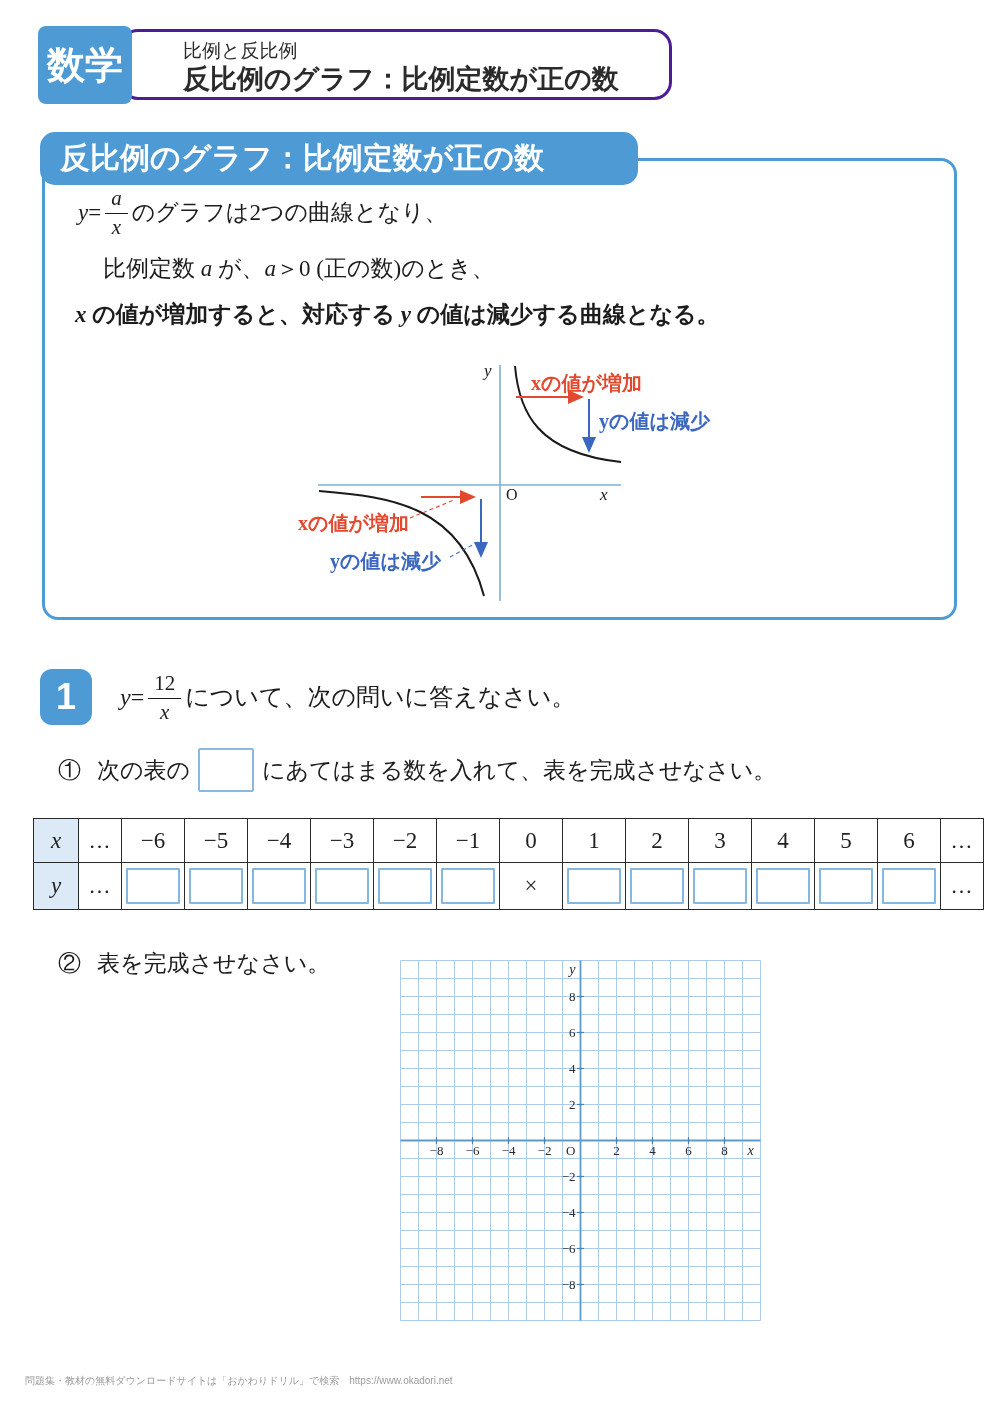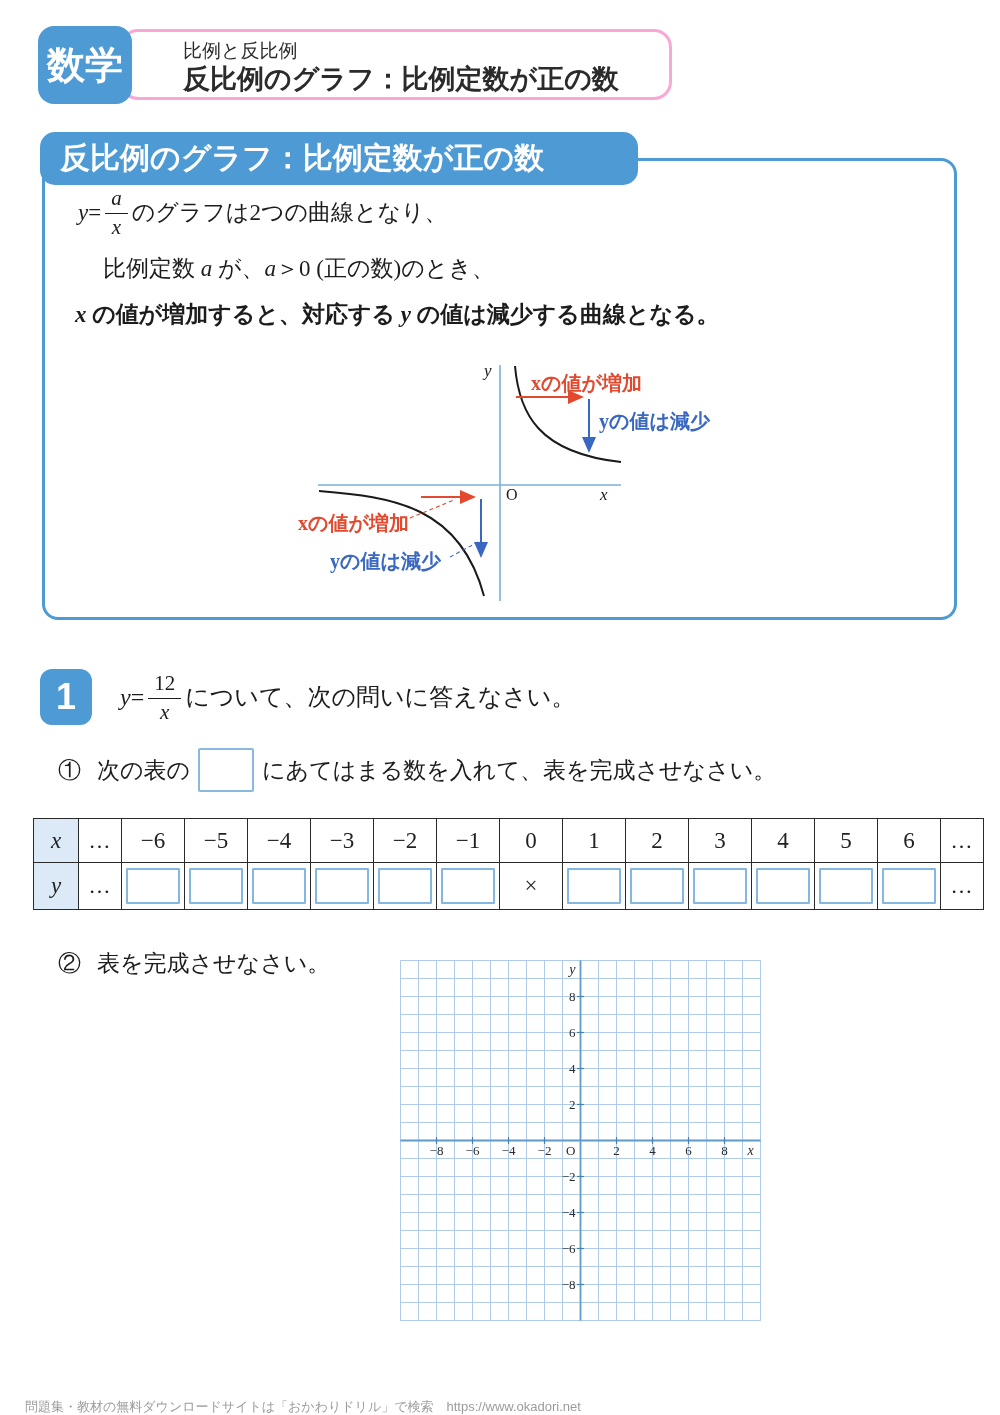--- a/index.html
+++ b/index.html
@@ -3,24 +3,24 @@
 <meta charset="utf-8">
 <style>
   html,body{margin:0;padding:0;background:#fff;}
   .sheet{position:relative;width:1000px;height:1415px;background:#fff;overflow:hidden;
          font-family:"Liberation Serif","DejaVu Serif",serif;color:#222;}
   .sans{font-family:"Liberation Sans","DejaVu Sans",sans-serif;}
   .v{font-style:italic;font-family:"Liberation Serif","DejaVu Serif",serif;}
 
   
   .subject-badge{position:absolute;left:38px;top:26px;width:94px;height:78px;
-    background:#4d9ad5;border-radius:16px;color:#fff;display:flex;align-items:center;
+    background:#4d9ad5;border-radius:8px;color:#fff;display:flex;align-items:center;
     justify-content:center;font-size:38px;font-weight:700;z-index:2;}
   .title-box{position:absolute;left:120px;top:29px;width:552px;height:71px;box-sizing:border-box;
-    border:3px solid #f9a8d4;border-radius:18px;padding:7px 0 0 60px;color:#2b2b2b;}
+    border:3px solid #4c1d95;border-radius:18px;padding:7px 0 0 60px;color:#2b2b2b;}
   .title-box .unit{font-size:19px;line-height:1.25;}
   .title-box .title{font-size:27px;font-weight:600;line-height:1.25;}
 
   
   .section-banner{position:absolute;left:40px;top:132px;width:598px;height:53px;box-sizing:border-box;
     background:#4d9ad5;border-radius:15px;color:#fff;display:flex;align-items:center;
     padding-left:20px;font-size:30px;font-weight:700;z-index:3;}
   .section-box{position:absolute;left:42px;top:158px;width:915px;height:462px;box-sizing:border-box;
     border:3px solid #4d9ad5;border-radius:16px;}
   .theory-line{position:absolute;font-size:23px;white-space:nowrap;color:#1c1c1c;}
@@ -56,21 +56,21 @@
   table.vals .hdr{background:#dce9f7;font-style:italic;width:44px;}
   table.vals .dots{width:42px;font-size:22px;letter-spacing:1px;}
   table.vals .num{width:62px;}
   .ansbox{width:50px;height:32px;border:2px solid #85b8e0;background:#fff;margin:0 auto;border-radius:1px;}
   .cross{font-size:21px;}
 
   
   .grid-wrap{position:absolute;left:400px;top:957px;}
 
   
-  .footer-left{position:absolute;left:25px;top:1374px;font-size:13px;color:#9b9b9b;margin-top:24px;}
+  .footer-left{position:absolute;left:25px;top:1374px;font-size:10px;color:#9b9b9b;}
   .footer-right{position:absolute;right:22px;top:1374px;font-size:13px;color:#9b9b9b;margin-top:39px;}
 </style>
 </head>
 <body>
 
 <div class="sheet">
 
   <div class="subject-badge sans">数学</div>
   <div class="title-box sans">
     <div class="unit">比例と反比例</div>

